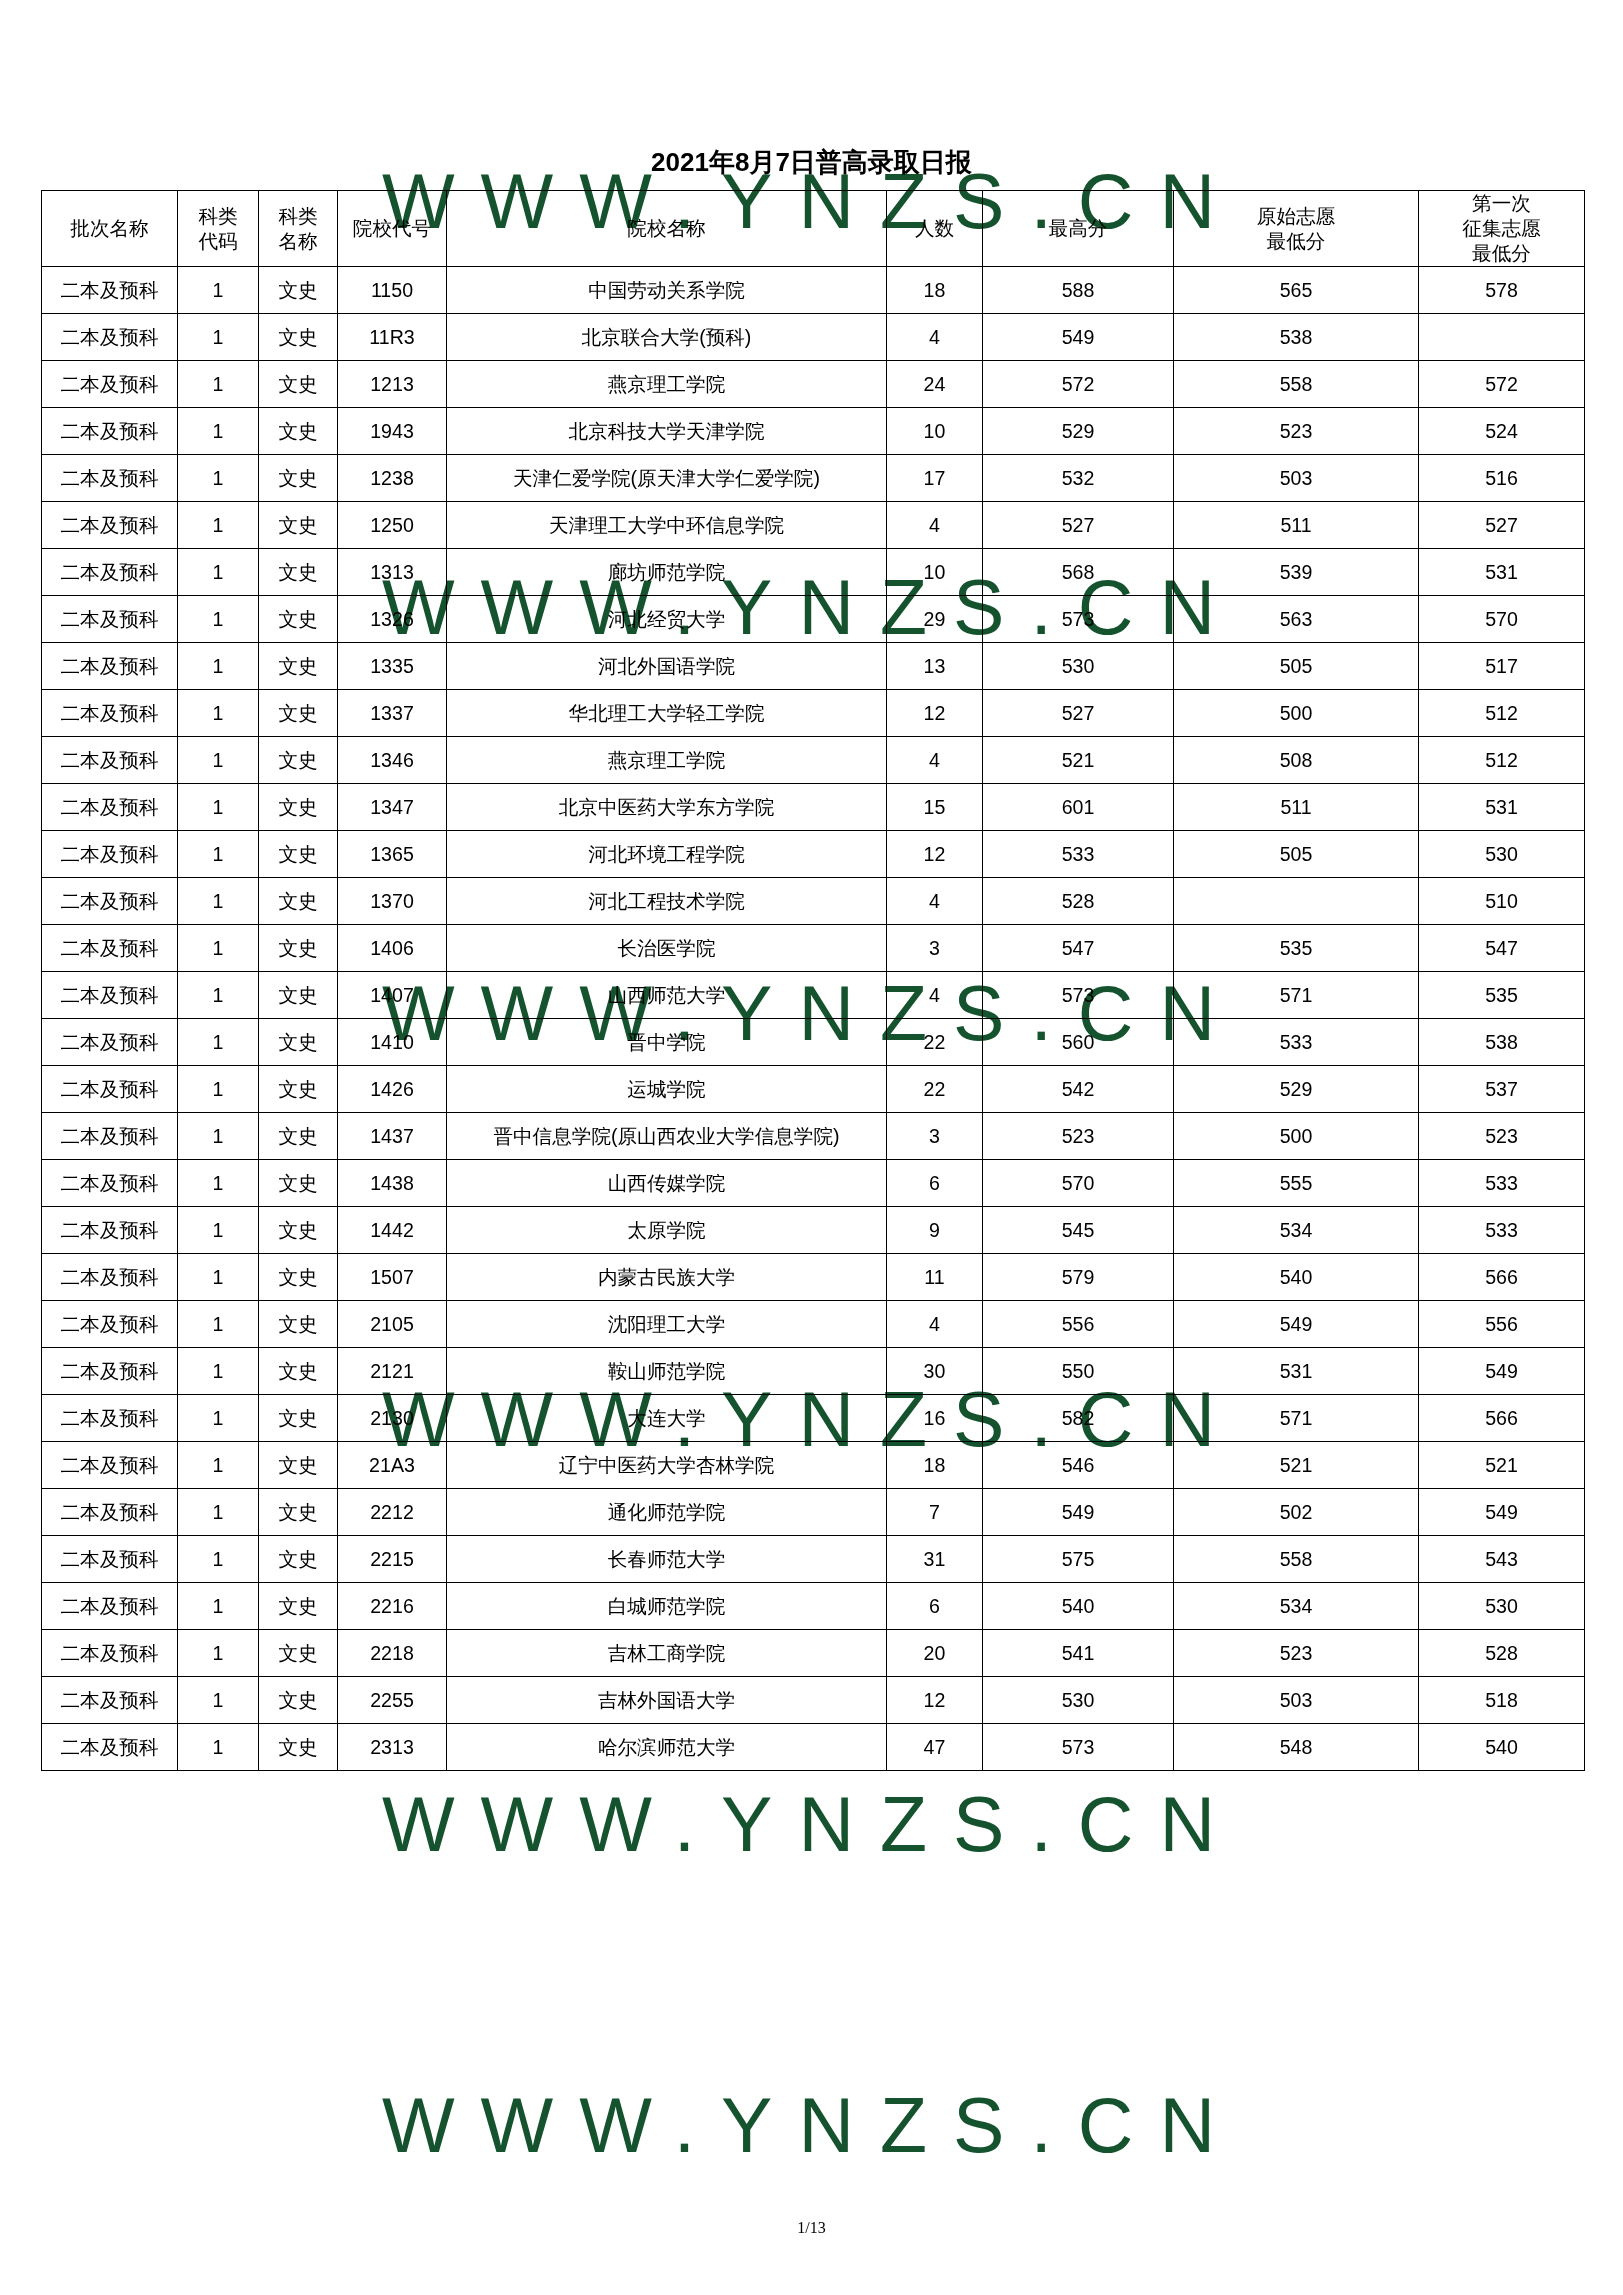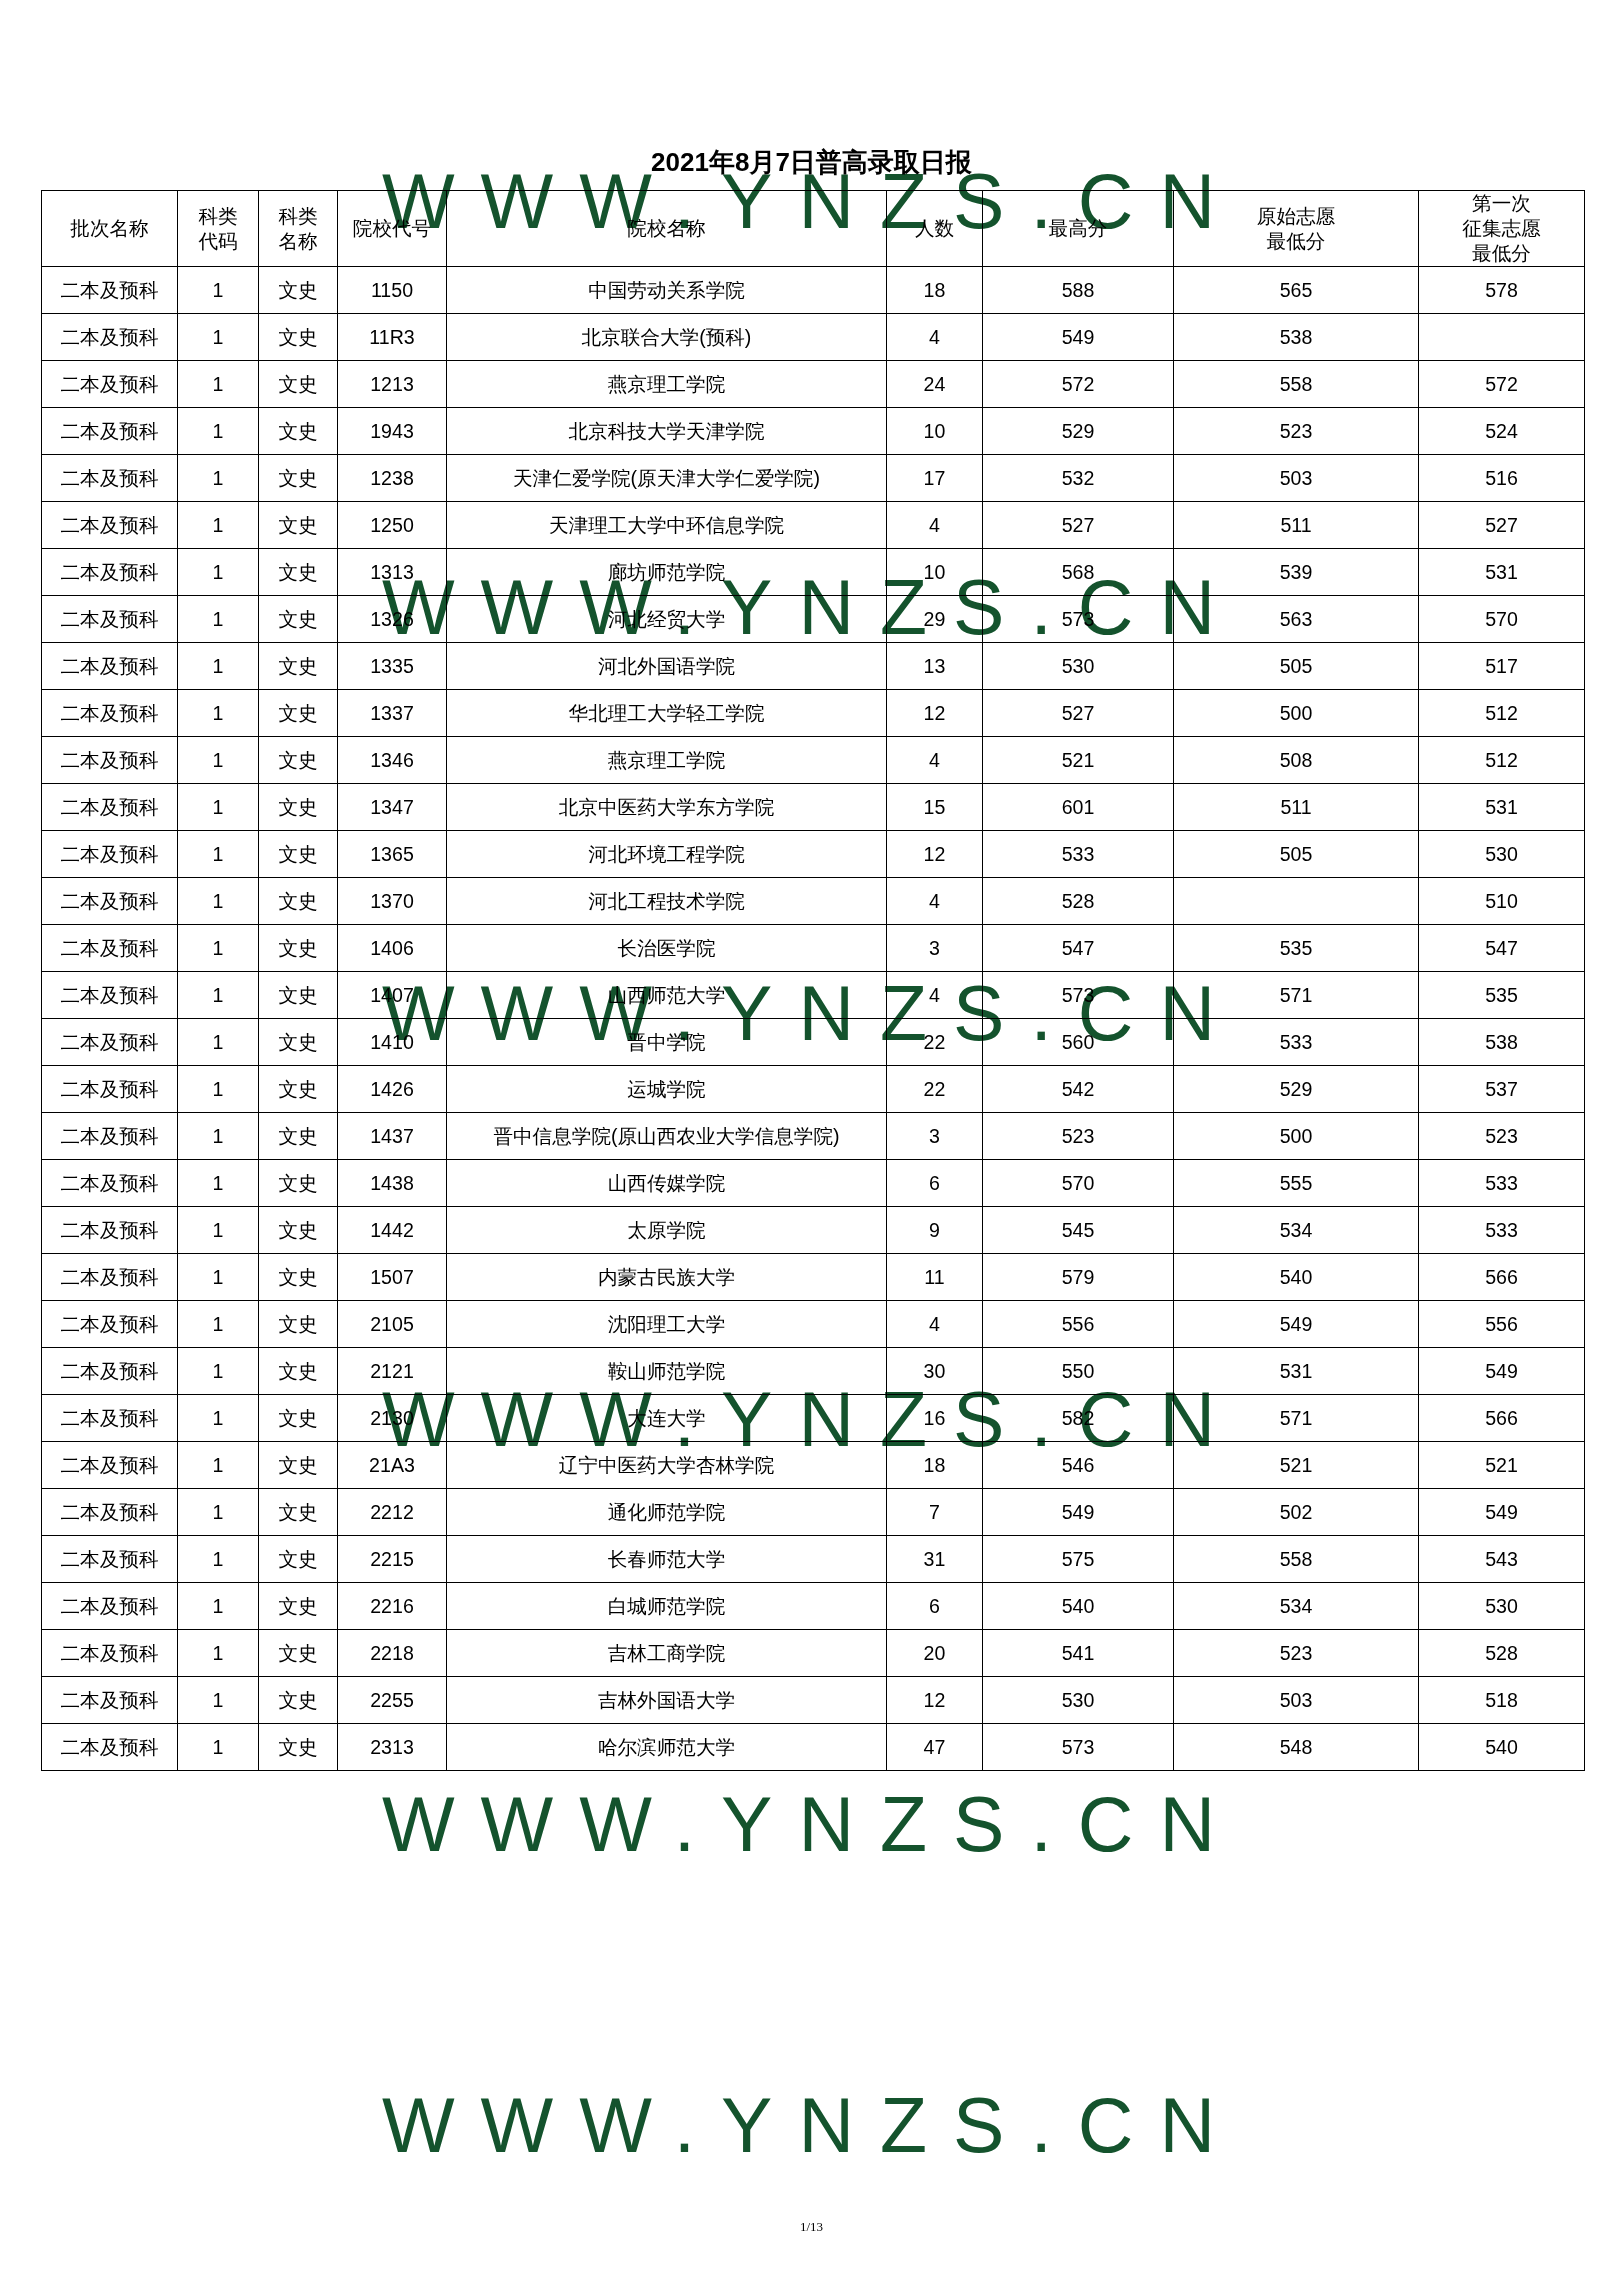--- a/index.html
+++ b/index.html
@@ -104,21 +104,21 @@
   col.c-orig   { width: 245px; }
   col.c-first  { width: 166px; }
 
   #page-footer {
     position: absolute;
     left: 0;
     top: 2219px;
     width: 1623px;
     text-align: center;
     font-family: "Liberation Serif", "DejaVu Serif", serif;
-    font-size: 13px;
+    font-size: 16px;
   }
 </style>
 </head>
 <body>
 
 <div id="watermark-layer">
     <div class="wm-row" style="top: 157px;">WWW.YNZS.CN</div>
     <div class="wm-row" style="top: 563px;">WWW.YNZS.CN</div>
     <div class="wm-row" style="top: 969px;">WWW.YNZS.CN</div>
     <div class="wm-row" style="top: 1375px;">WWW.YNZS.CN</div>

